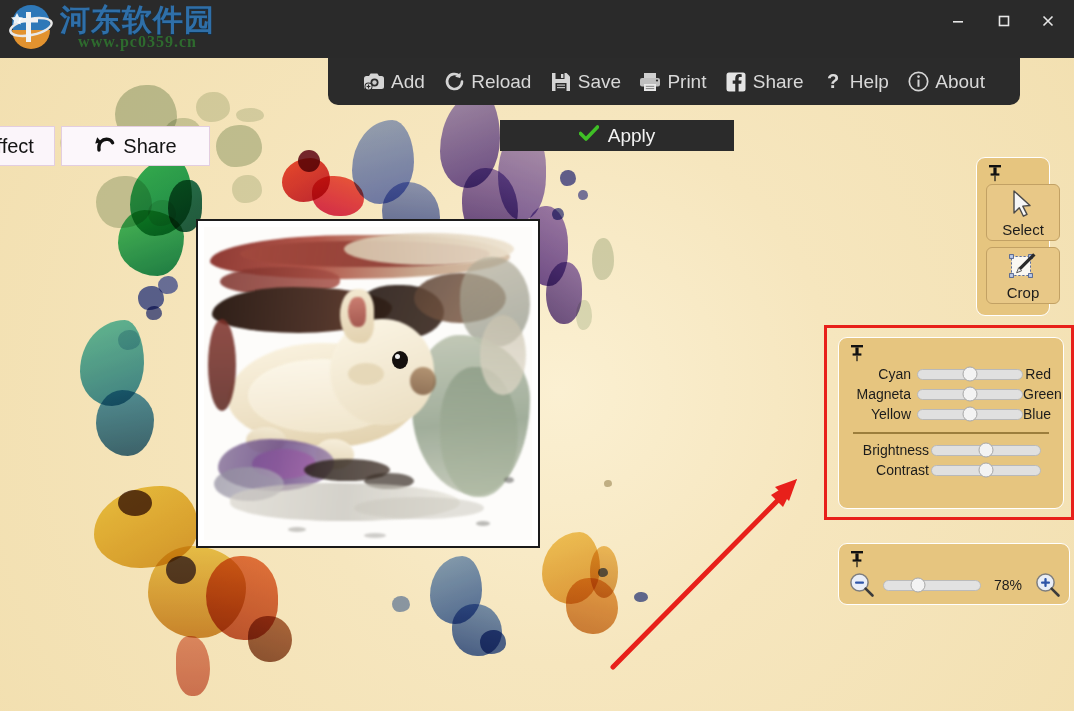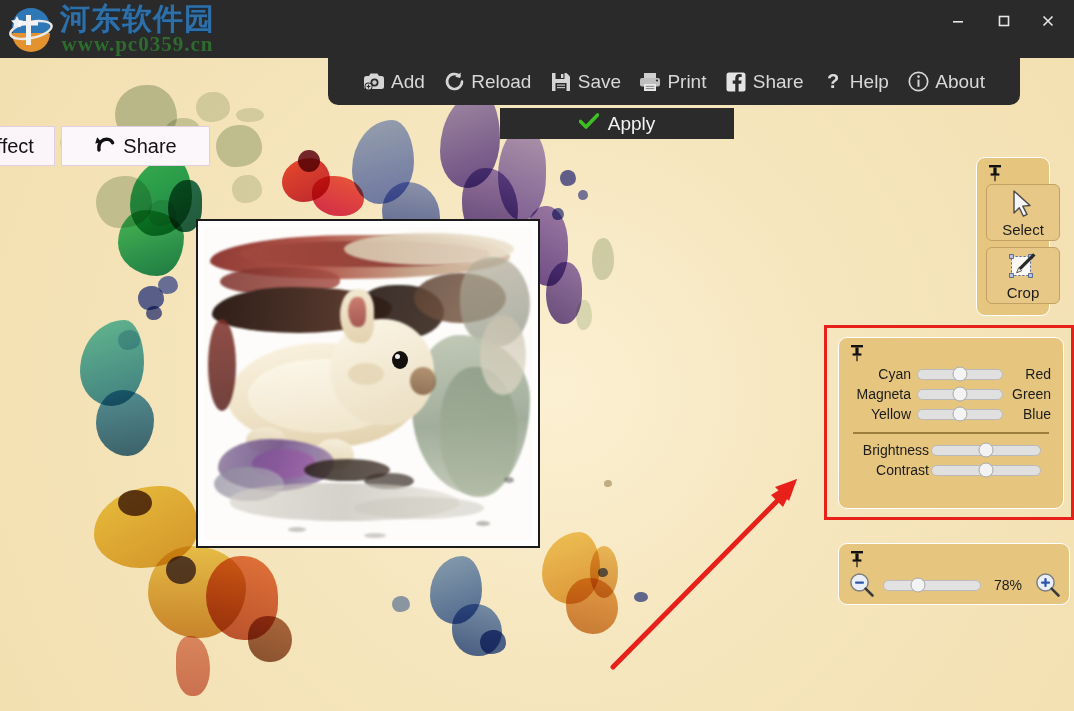--- a/index.html
+++ b/index.html
@@ -64,21 +64,21 @@
     font-family: "DejaVu Sans", sans-serif;
     font-size: 30px;
     font-weight: bold;
     color: #2F6FA8;
     letter-spacing: 1px;
     line-height: 34px;
     text-shadow: 0 1px 0 #10314d;
   }
   #logo-url {
     font-family: "Liberation Serif", serif;
-    font-size: 21px;
+    font-size: 16px;
     font-weight: bold;
     color: #2E6B2E;
     letter-spacing: 1px;
     margin-top: -4px;
   }
 
   .wincrtl {
     position: absolute;
     top: 6px;
     width: 44px; height: 30px;
@@ -133,21 +133,21 @@
     border: 1px solid #E3CEE0;
     display: flex; align-items: center; justify-content: center;
     gap: 8px;
     font-size: 20px; color: #131313;
     z-index: 30;
   }
 
   
   #btn-apply {
     position: absolute;
-    left: 500px; top: 108px;
+    left: 500px; top: 120px;
     width: 234px; height: 31px;
     background: #2B2B2B;
     display: flex; align-items: center; justify-content: center;
     gap: 9px;
     color: #F2F2F2;
     font-size: 19px;
     z-index: 30;
   }
 
   
@@ -221,21 +221,21 @@
   }
   .s-label-l {
     width: 66px;
     text-align: right;
     font-size: 14px;
     color: #1C1C1C;
     padding-right: 6px;
     white-space: nowrap;
   }
   .s-label-r {
-    width: 48px;
+    width: 28px;
     text-align: right;
     font-size: 14px;
     color: #1C1C1C;
     white-space: nowrap;
   }
   .track {
     position: relative;
     flex: 1;
     height: 11px;
     background: #E0E0E0;

